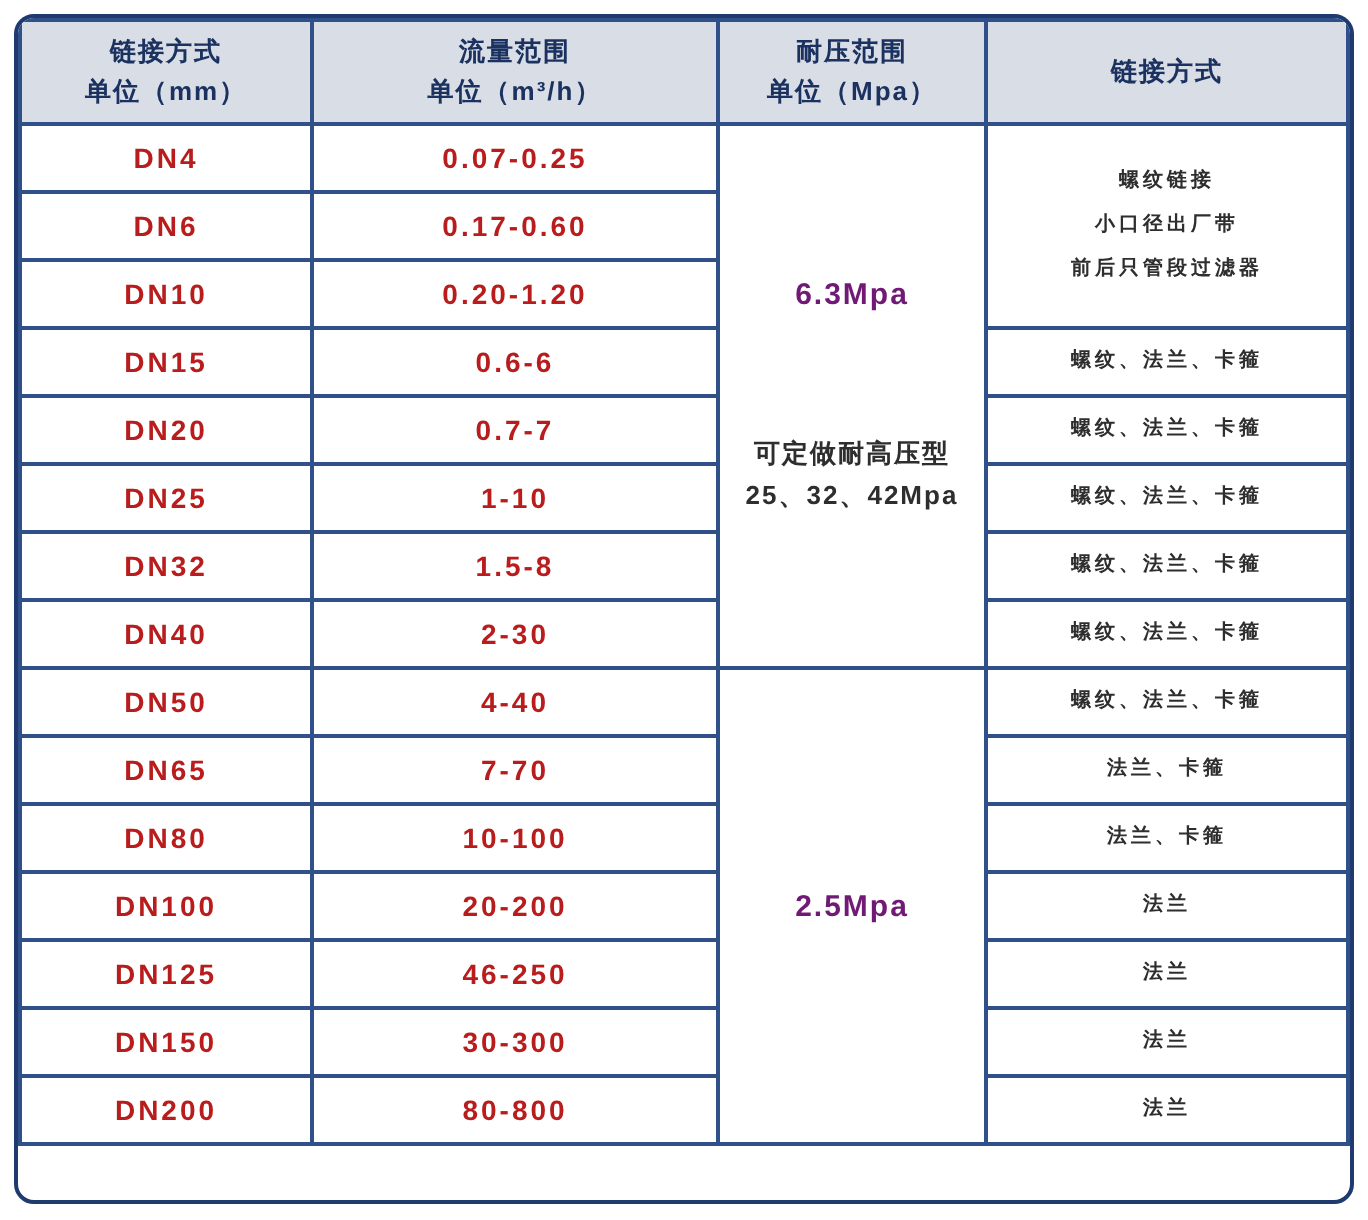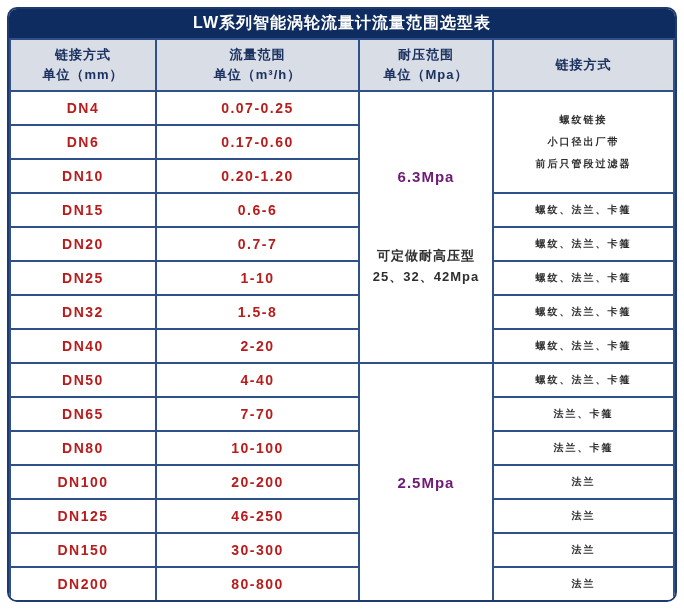--- a/index.html
+++ b/index.html
@@ -38,23 +38,20 @@
   .pressure-val { font-size:15px; font-weight:600; color:#701a75; letter-spacing:1px; }
   .pressure-note { margin-top:60px; font-size:13px; font-weight:bold; color:#2e2e2e; line-height:21px; letter-spacing:1px; }
   td.conn {
     font-size:10px; font-weight:bold; color:#2e2e2e; letter-spacing:2px; line-height:22px;
   }
 </style>
 </head>
 <body>
 
 <div class="frame">
-  <div class="titlebar">
-    <span>LW系列智能涡轮流量计流量范围选型表</span>
-  </div>
 
   <table>
     <colgroup>
       <col style="width:146px">
       <col style="width:203px">
       <col style="width:134px">
       <col>
     </colgroup>
     <tbody>
       <tr class="header-row">
@@ -121,21 +118,21 @@
       </tr>
 
       <tr class="data-row">
         <td class="dn">DN32</td>
         <td class="range">1.5-8</td>
         <td class="conn">螺纹、法兰、卡箍</td>
       </tr>
 
       <tr class="data-row">
         <td class="dn">DN40</td>
-        <td class="range">2-20</td>
+        <td class="range">2-30</td>
         <td class="conn">螺纹、法兰、卡箍</td>
       </tr>
 
       <tr class="data-row">
         <td class="dn">DN50</td>
         <td class="range">4-40</td>
         <td class="pressure" rowspan="7">
           <div class="pressure-val">2.5Mpa</div>
         </td>
         <td class="conn">螺纹、法兰、卡箍</td>

